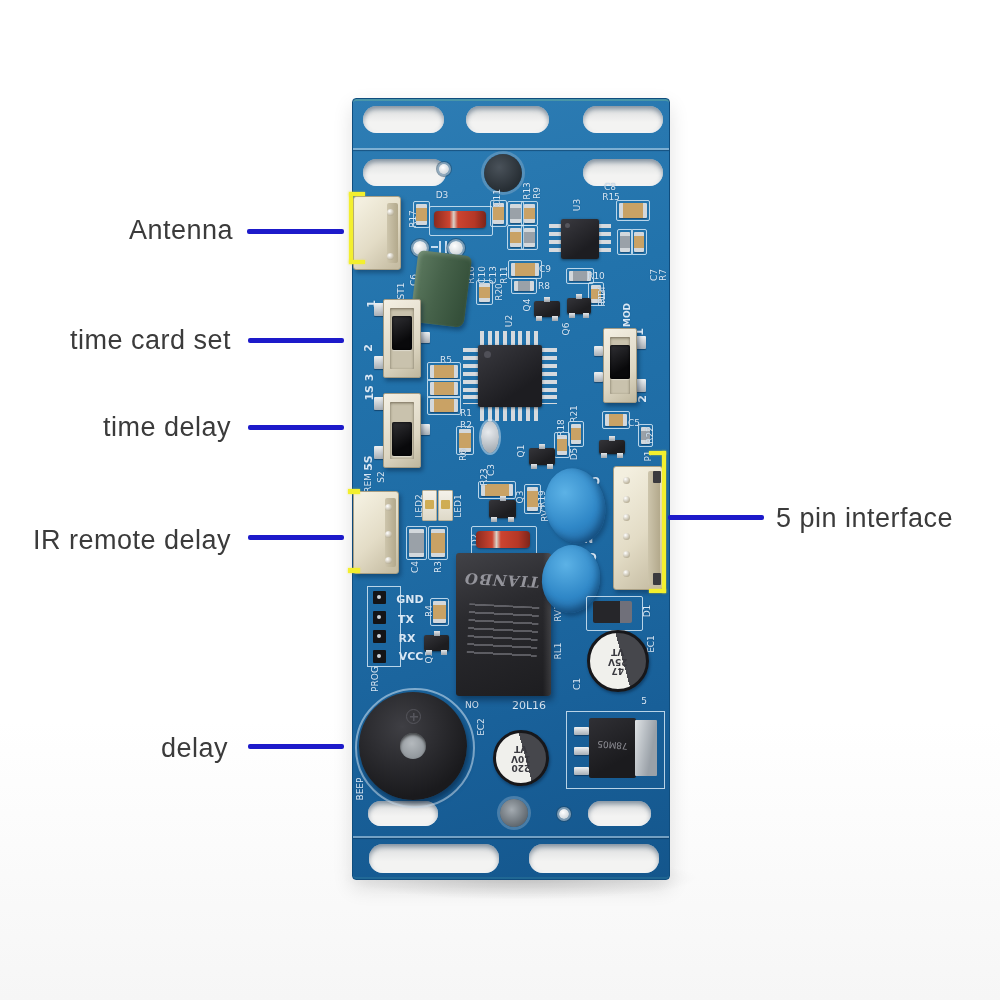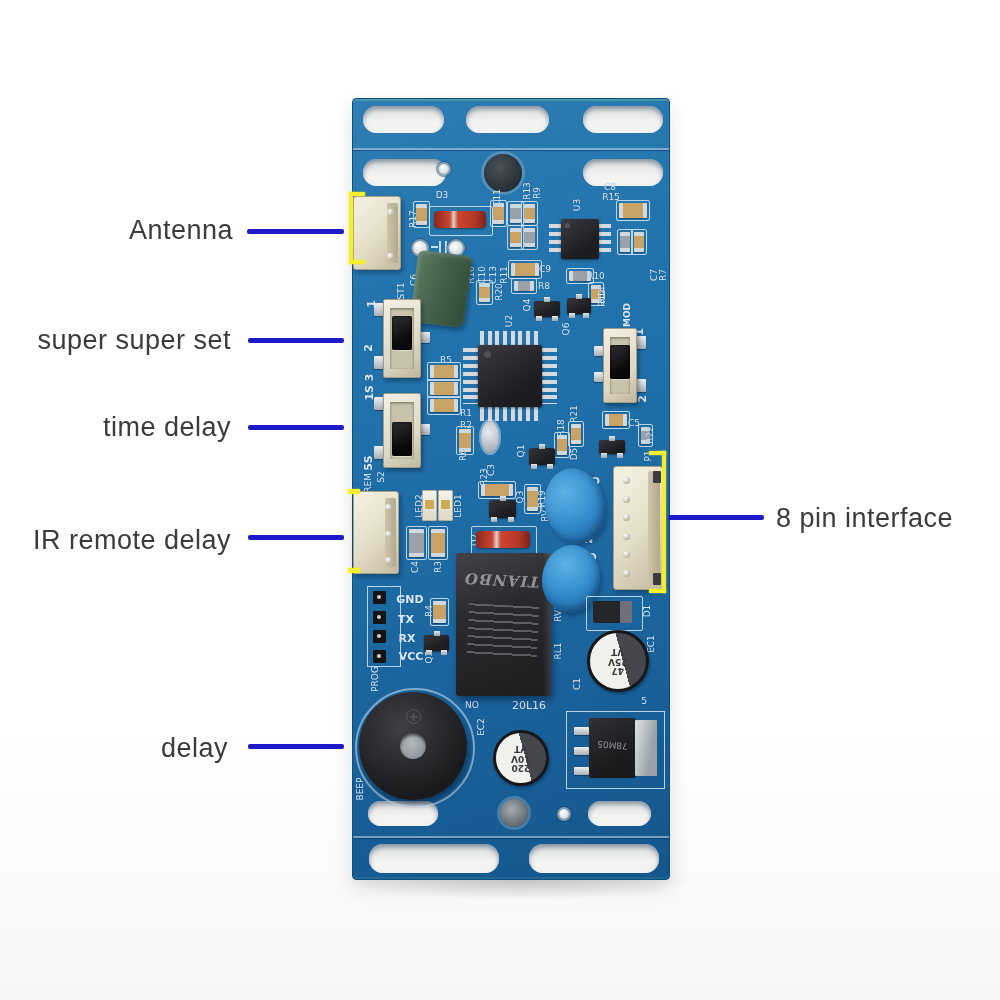--- a/index.html
+++ b/index.html
@@ -386,29 +386,29 @@
       <div class="ledchip" style="left: 69px; top: 391px; width: 13px; height: 29px;">
         <b></b>
       </div>
       <div class="ledchip" style="left: 85px; top: 391px; width: 13px; height: 29px;">
         <b></b>
       </div>
     </div>
   <div id="annotations">
       <div class="anno-label" style="top: 215px; color: rgb(59, 59, 59); right: 767px; text-align: right;">Antenna</div>
       <div class="anno-line" style="left: 247px; top: 229px; width: 97px; background: rgb(29, 26, 202);"></div>
-      <div class="anno-label" style="top: 325px; color: rgb(59, 59, 59); right: 769px; text-align: right;">super super set</div>
+      <div class="anno-label" style="top: 325px; color: rgb(59, 59, 59); right: 769px; text-align: right;">time card set</div>
       <div class="anno-line" style="left: 248px; top: 338px; width: 96px; background: rgb(29, 26, 202);"></div>
       <div class="anno-label" style="top: 412px; color: rgb(59, 59, 59); right: 769px; text-align: left;">time delay</div>
       <div class="anno-line" style="left: 248px; top: 425px; width: 96px; background: rgb(29, 26, 202);"></div>
       <div class="anno-label" style="top: 525px; color: rgb(59, 59, 59); right: 769px; text-align: right;">IR remote delay</div>
       <div class="anno-line" style="left: 248px; top: 535px; width: 96px; background: rgb(29, 26, 202);"></div>
       <div class="anno-label" style="top: 733px; color: rgb(59, 59, 59); right: 772px; text-align: right;">delay</div>
       <div class="anno-line" style="left: 248px; top: 744px; width: 96px; background: rgb(29, 26, 202);"></div>
-      <div class="anno-label" style="top: 503px; color: rgb(59, 59, 59); left: 776px;">8 pin interface</div>
+      <div class="anno-label" style="top: 503px; color: rgb(59, 59, 59); left: 776px;">5 pin interface</div>
       <div class="anno-line" style="left: 668px; top: 515px; width: 96px; background: rgb(29, 26, 202);"></div>
       <div class="hl" style="left: 349px; top: 192px; width: 4px; height: 72px; background: rgb(243, 239, 46);"></div>
       <div class="hl" style="left: 349px; top: 192px; width: 16px; height: 4px; background: rgb(243, 239, 46);"></div>
       <div class="hl" style="left: 349px; top: 260px; width: 16px; height: 4px; background: rgb(243, 239, 46);"></div>
       <div class="hl" style="left: 348px; top: 489px; width: 12px; height: 5px; background: rgb(243, 239, 46);"></div>
       <div class="hl" style="left: 348px; top: 568px; width: 12px; height: 5px; background: rgb(243, 239, 46);"></div>
       <div class="hl" style="left: 662px; top: 451px; width: 4px; height: 142px; background: rgb(243, 239, 46);"></div>
       <div class="hl" style="left: 649px; top: 451px; width: 17px; height: 4px; background: rgb(243, 239, 46);"></div>
       <div class="hl" style="left: 649px; top: 589px; width: 17px; height: 4px; background: rgb(243, 239, 46);"></div>
     </div>

